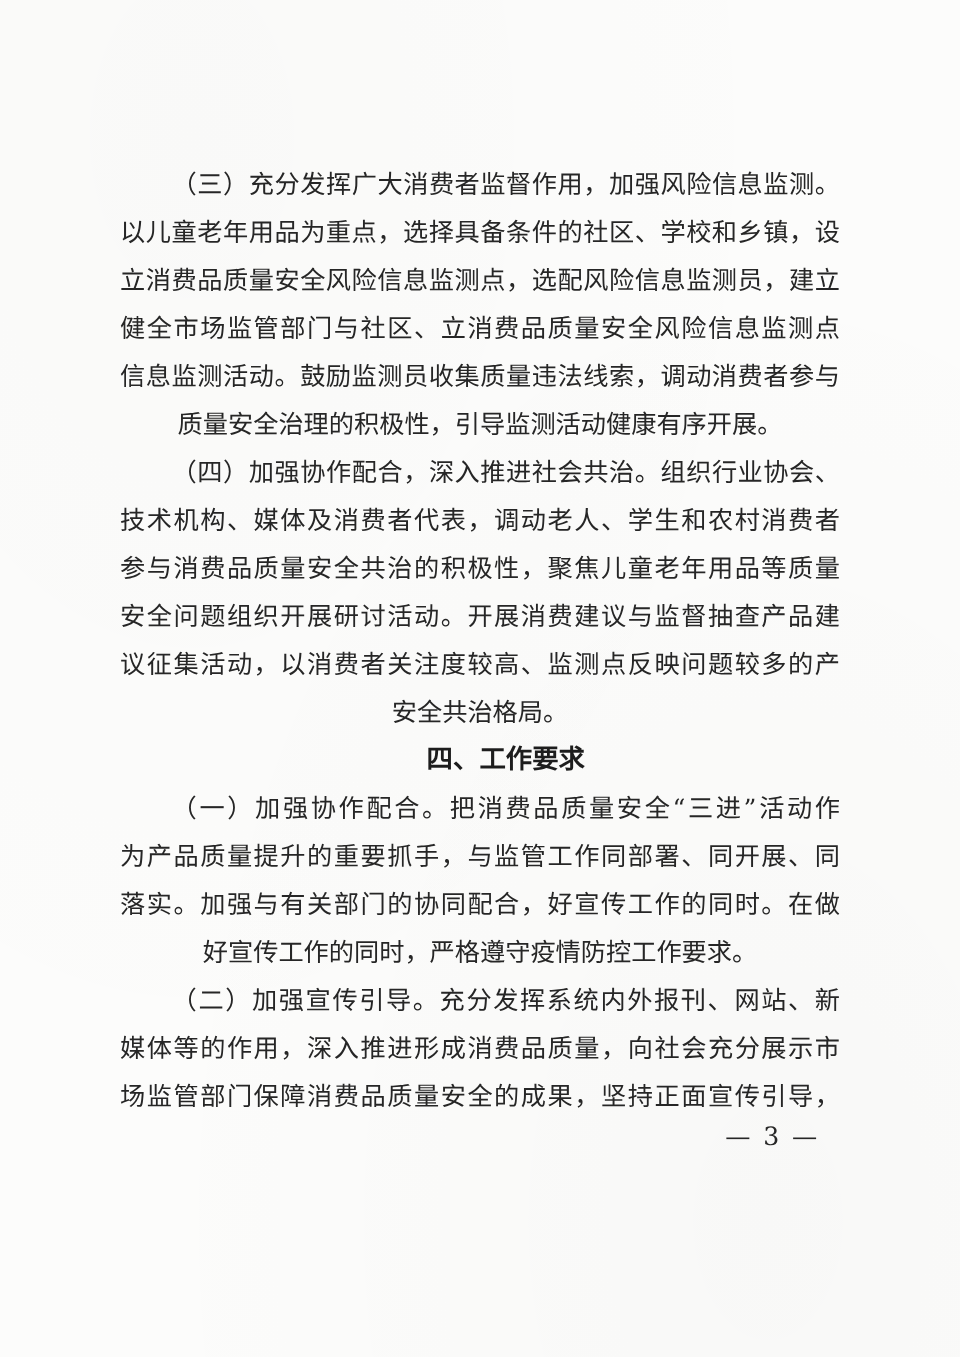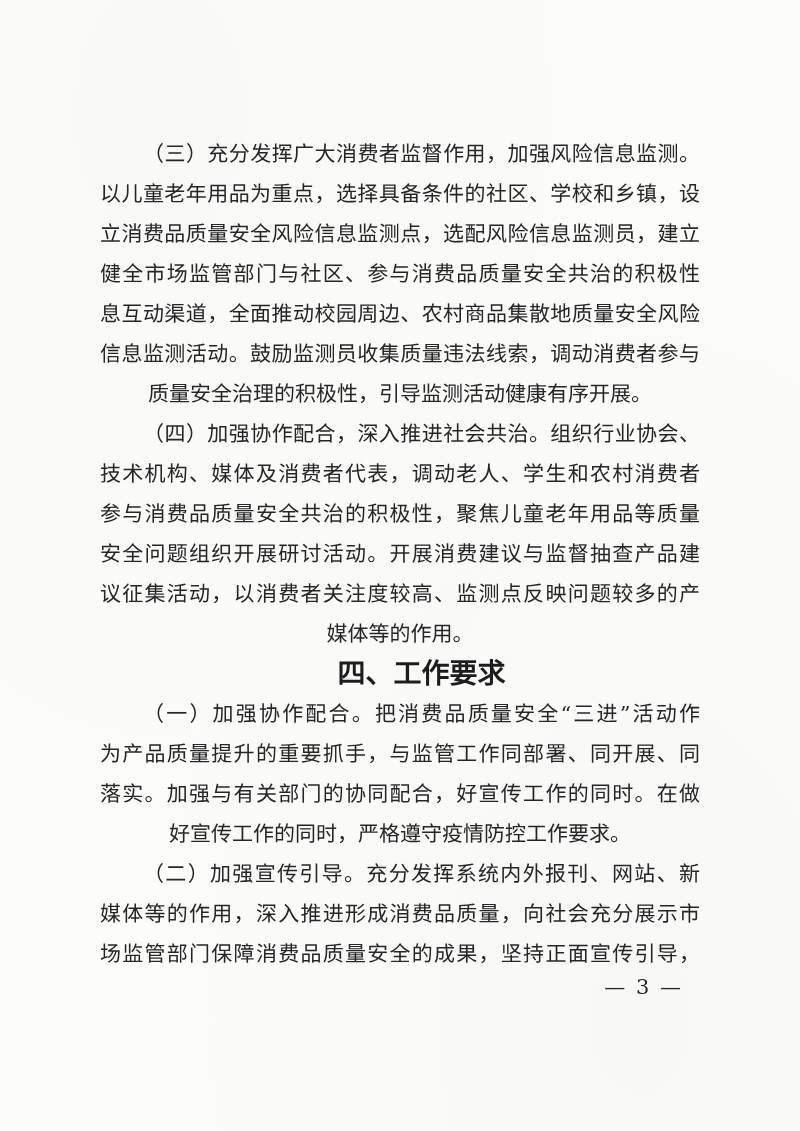--- a/index.html
+++ b/index.html
@@ -43,21 +43,21 @@
     text-align: justify;
     text-align-last: justify;
     text-justify: inter-character;
   }
   .line.indent {
     text-indent: 43px;
   }
   .line.heading {
     font-family: "DejaVu Sans", "Liberation Sans", sans-serif;
     font-weight: 700;
-    font-size: 28px;
+    font-size: 22px;
     color: #1d1d1d;
   }
   .page-number {
     font-family: "DejaVu Serif", "Liberation Serif", serif;
     font-size: 21px;
     line-height: 30px;
     color: var(--ink);
     text-align: right;
     padding-right: 117px;
     margin-top: -2px;
@@ -66,30 +66,29 @@
 </style>
 </head>
 <body>
 
 <div class="page">
   <div class="content">
 
   <div class="line indent flush">（三）充分发挥广大消费者监督作用，加强风险信息监测。</div>
       <div class="line flush">以儿童老年用品为重点，选择具备条件的社区、学校和乡镇，设</div>
       <div class="line flush">立消费品质量安全风险信息监测点，选配风险信息监测员，建立</div>
-      <div class="line flush">健全市场监管部门与社区、参与消费品质量安全共治的积极性</div>
-      <div class="line flush">息互动渠道，全面推动校园周边、农村商品集散地质量安全风险</div>
+      <div class="line flush">健全市场监管部门与社区、立消费品质量安全风险信息监测点</div>
       <div class="line flush">信息监测活动。鼓励监测员收集质量违法线索，调动消费者参与</div>
       <div class="line">质量安全治理的积极性，引导监测活动健康有序开展。</div>
       <div class="line indent flush">（四）加强协作配合，深入推进社会共治。组织行业协会、</div>
       <div class="line flush">技术机构、媒体及消费者代表，调动老人、学生和农村消费者</div>
       <div class="line flush">参与消费品质量安全共治的积极性，聚焦儿童老年用品等质量</div>
       <div class="line flush">安全问题组织开展研讨活动。开展消费建议与监督抽查产品建</div>
       <div class="line flush">议征集活动，以消费者关注度较高、监测点反映问题较多的产</div>
-      <div class="line">媒体等的作用。</div>
+      <div class="line">安全共治格局。</div>
       <div class="line heading indent">四、工作要求</div>
       <div class="line indent flush">（一）加强协作配合。把消费品质量安全“三进”活动作</div>
       <div class="line flush">为产品质量提升的重要抓手，与监管工作同部署、同开展、同</div>
       <div class="line flush">落实。加强与有关部门的协同配合，好宣传工作的同时。在做</div>
       <div class="line">好宣传工作的同时，严格遵守疫情防控工作要求。</div>
       <div class="line indent flush">（二）加强宣传引导。充分发挥系统内外报刊、网站、新</div>
       <div class="line flush">媒体等的作用，深入推进形成消费品质量，向社会充分展示市</div>
       <div class="line flush">场监管部门保障消费品质量安全的成果，坚持正面宣传引导，</div>
     </div>
   <div class="page-number">— 3 —</div>

